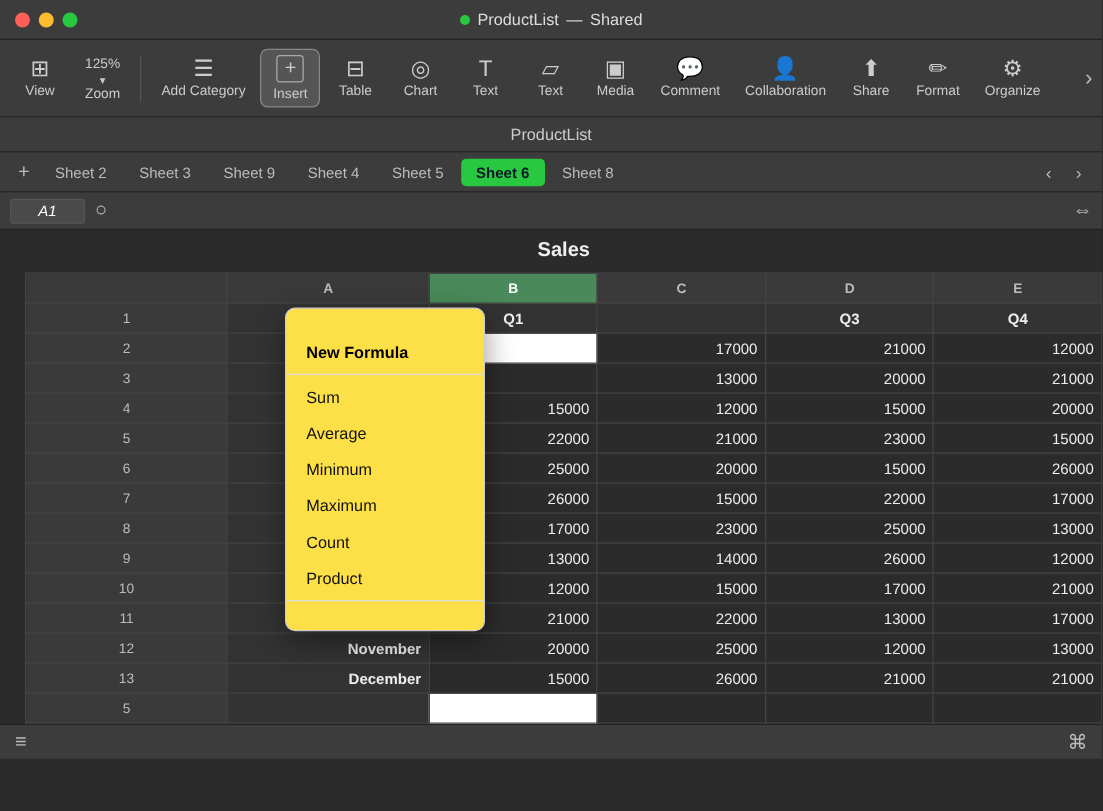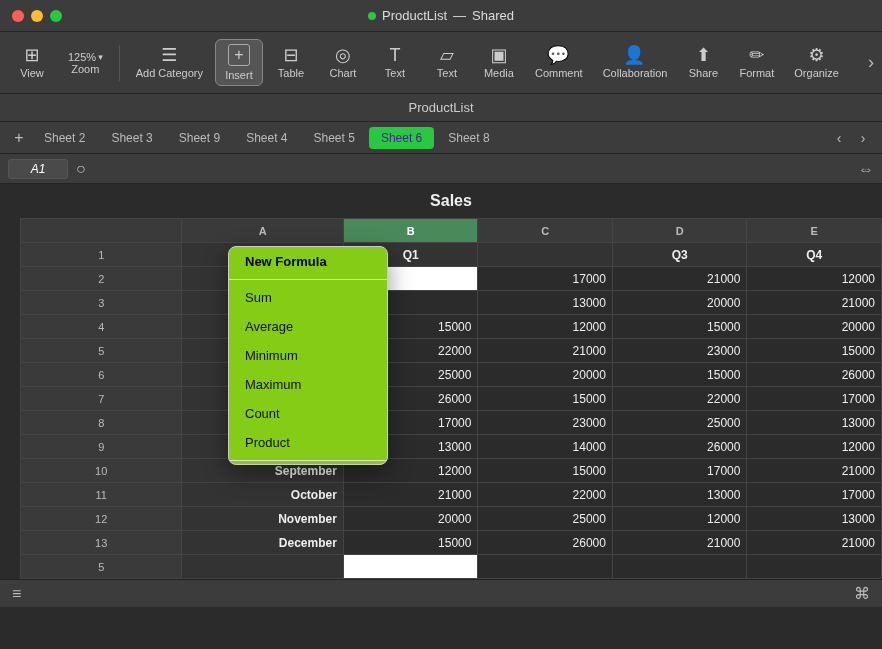--- a/index.html
+++ b/index.html
@@ -90,20 +90,21 @@
       font-size: 11px;
       color: #ccc;
       padding: 4px 8px;
       border-radius: 6px;
       cursor: pointer;
     }
     .toolbar-zoom-row {
       display: flex;
       align-items: center;
       gap: 2px;
+      flex-direction: column;
     }
     .toolbar-separator {
       width: 1px;
       height: 36px;
       background: #555;
       margin: 0 4px;
     }
     .toolbar-right {
       margin-left: auto;
       display: flex;
@@ -136,22 +137,22 @@
     .sheet-tab {
       padding: 4px 12px;
       border-radius: 4px;
       cursor: pointer;
       font-size: 12px;
       color: #bbb;
       white-space: nowrap;
     }
     .sheet-tab.active {
       background: #28c840;
-      color: #4c1d95;
-      font-weight: 400;
+      color: #0f172a;
+      font-weight: 700;
     }
     .sheet-add {
       width: 22px;
       height: 22px;
       display: flex;
       align-items: center;
       justify-content: center;
       border-radius: 4px;
       cursor: pointer;
       color: #bbb;
@@ -289,28 +290,28 @@
     .col-b { width: 100px; }
     .col-c { width: 100px; }
     .col-d { width: 100px; }
     .col-e { width: 100px; }
 
     
     .dropdown-menu {
       position: absolute;
       top: 62px;
       left: 208px;
-      background: #84cc16;
+      background: #fde047;
       border: 1px solid #ccc;
       border-radius: 8px;
       box-shadow: 0 8px 24px rgba(0,0,0,0.4);
       z-index: 100;
       width: 160px;
       overflow: hidden;
-      padding: 0 0;
+      padding: 20px 0;
     }
     .dropdown-item {
       padding: 7px 16px;
       font-size: 13px;
       color: #111;
       cursor: pointer;
     }
     .dropdown-item.highlighted {
       font-weight: 600;
       color: #000;

